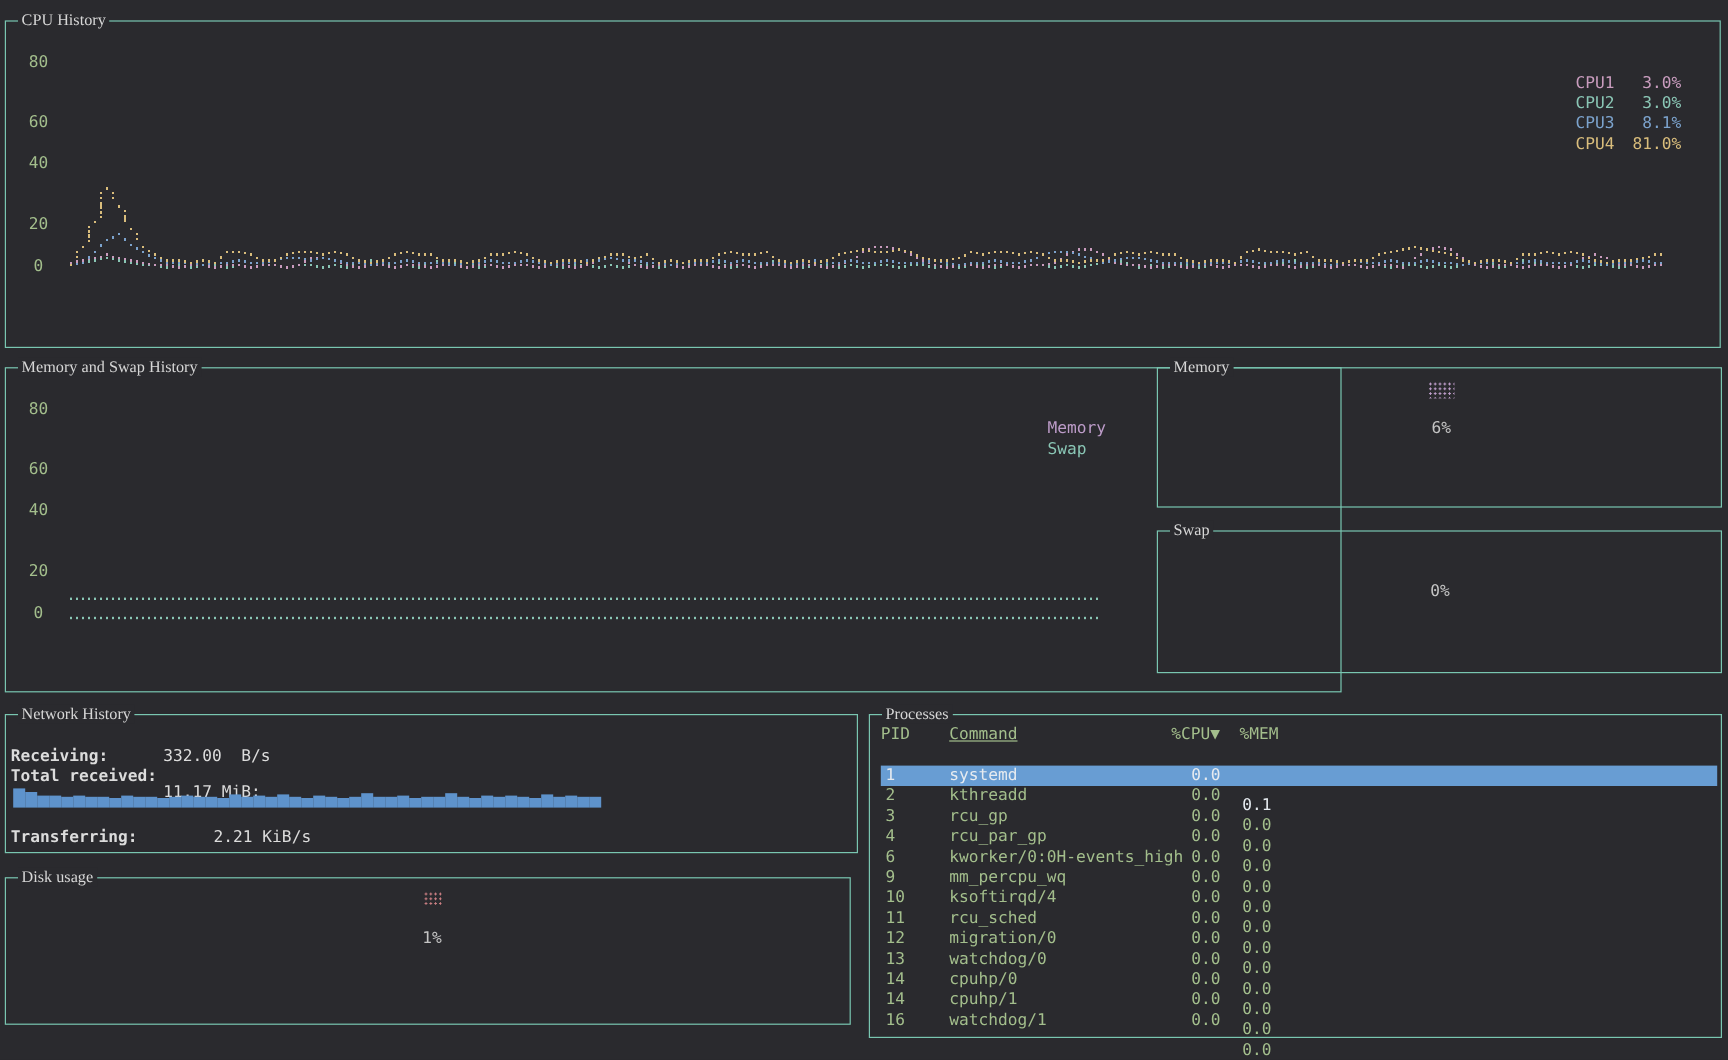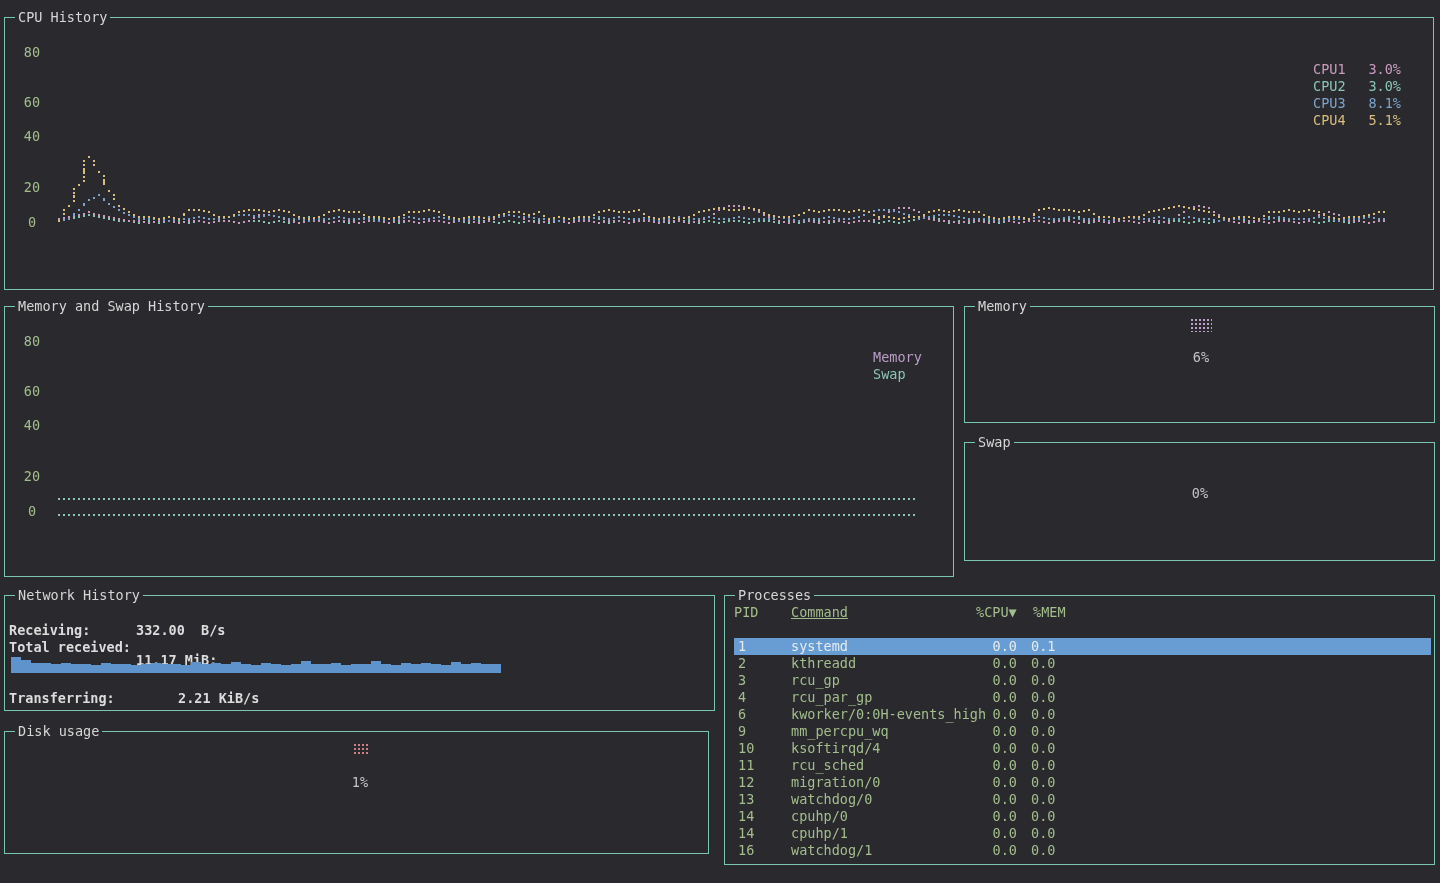--- a/index.html
+++ b/index.html
@@ -1,39 +1,39 @@
 <!DOCTYPE html>
 <html style="--background: #2a2a2e; --panel_border: #79c6b1; --title_text: #d6d6d6; --axis_text: #a3be8c; --process_text: #a3be8c; --selected_row_bg: #689dd3; --selected_row_text: #e6ebf0; --value_text: #c4c4c4; --network_area: #5e93cc; --cpu1: #c99cbe; --cpu2: #8ac6b5; --cpu3: #7ca3cd; --cpu4: #d9bd7c; --memory: #bd9cc9; --swap: #8ac6b5; --disk: #cf8185;"><head>
 <meta charset="utf-8">
 <style>
   html,body{margin:0;padding:0;background:var(--background,#2a2a2e);width:1440px;height:883px;overflow:hidden;}
   *{box-sizing:border-box;}
   body{font-family:"DejaVu Sans Mono","Liberation Mono",monospace;font-size:13.5px;color:#d6d6d6;}
   .panel{position:absolute;border:1px solid var(--panel_border,#79c6b1);}
-  .panel-title{position:absolute;top:-9px;left:10px;background:var(--background,#2a2a2e);padding:0 3px;color:var(--title_text,#d6d6d6);white-space:pre;}
+  .panel-title{position:absolute;top:-9px;left:10px;background:var(--background,#2a2a2e);padding:0 3px;color:var(--title_text,#d6d6d6);white-space:pre;font-family:Liberation Serif, serif;}
   .tick{position:absolute;width:22px;left:16px;text-align:center;color:var(--axis_text,#a3be8c);height:17px;line-height:17px;}
   .legend-row{position:absolute;left:1308px;width:88px;display:flex;justify-content:space-between;height:17px;line-height:17px;}
   .chart-svg{position:absolute;left:0;top:0;}
   .dotline{position:absolute;height:2px;background-image:repeating-linear-gradient(to right,var(--swap,#8ac6b5) 0 2px,transparent 2px 5px);}
   .mem-legend{position:absolute;left:868px;height:17px;line-height:17px;white-space:pre;}
   .braille{position:absolute;background-image:radial-gradient(var(--memory,#bd9cc9) 1px,transparent 1.1px);background-size:4px 4px;}
   .gauge-value{position:absolute;width:40px;text-align:center;color:var(--value_text,#c4c4c4);height:17px;line-height:17px;}
   .netline{position:absolute;white-space:pre;color:#dcdcdc;font-weight:bold;height:17px;line-height:17px;}
-  .netval{position:absolute;white-space:pre;color:#dcdcdc;font-weight:bold;height:17px;line-height:17px;}
+  .netval{position:absolute;white-space:pre;color:#dcdcdc;font-weight:normal;height:17px;line-height:17px;}
   #network-chart{position:absolute;left:6px;top:59px;width:492px;height:18px;display:flex;align-items:flex-end;}
   #network-chart div{width:10px;background:var(--network_area,#5e93cc);}
   .proc-header{position:absolute;left:9px;right:3px;top:8px;height:17px;line-height:17px;color:var(--process_text,#a3be8c);}
   .proc-header span{position:absolute;white-space:pre;}
   #process-rows{position:absolute;left:9px;right:3px;top:42px;}
   .process-row{position:relative;height:17px;line-height:17px;color:var(--process_text,#a3be8c);white-space:pre;}
   .process-row span{position:absolute;height:17px;}
   .process-row .pr-pid{left:4px;}
   .process-row .pr-cmd{left:57px;}
   .process-row .pr-cpu{left:250px;width:33px;text-align:right;}
-  .process-row .pr-mem{left:297px;width:33px;text-align:left;}
+  .process-row .pr-mem{left:297px;width:33px;text-align:center;margin-top:25px;}
   .process-row.sel{background:var(--selected_row_bg,#689dd3);color:var(--selected_row_text,#e2e8ee);}
 </style>
 </head>
 <body>
 
 <div class="panel" id="cpu-panel" style="left:4px;top:17px;width:1430px;height:273px;">
   <span class="panel-title">CPU History</span>
   <div id="cpu-ticks">
       <span class="tick" style="top: 26px;">80</span>
       <span class="tick" style="top: 76px;">60</span>
@@ -1140,26 +1140,26 @@
       <div class="legend-row" style="top: 60px; color: rgb(138, 198, 181);">
         <span>CPU2</span>
         <span>3.0%</span>
       </div>
       <div class="legend-row" style="top: 77px; color: rgb(124, 163, 205);">
         <span>CPU3</span>
         <span>8.1%</span>
       </div>
       <div class="legend-row" style="top: 94px; color: rgb(217, 189, 124);">
         <span>CPU4</span>
-        <span>5.1%</span>
+        <span>81.0%</span>
       </div>
     </div>
 </div>
 
-<div class="panel" id="memswap-panel" style="left:4px;top:306px;width:950px;height:271px;">
+<div class="panel" id="memswap-panel" style="left:4px;top:306px;width:1114px;height:271px;">
   <span class="panel-title">Memory and Swap History</span>
   <div id="mem-ticks">
       <span class="tick" style="top: 26px;">80</span>
       <span class="tick" style="top: 76px;">60</span>
       <span class="tick" style="top: 110px;">40</span>
       <span class="tick" style="top: 161px;">20</span>
       <span class="tick" style="top: 196px;">0</span>
     </div>
   <span class="mem-legend" style="top:42px;color:#bd9cc9;">Memory</span>
   <span class="mem-legend" style="top:59px;color:#8ac6b5;">Swap</span>

